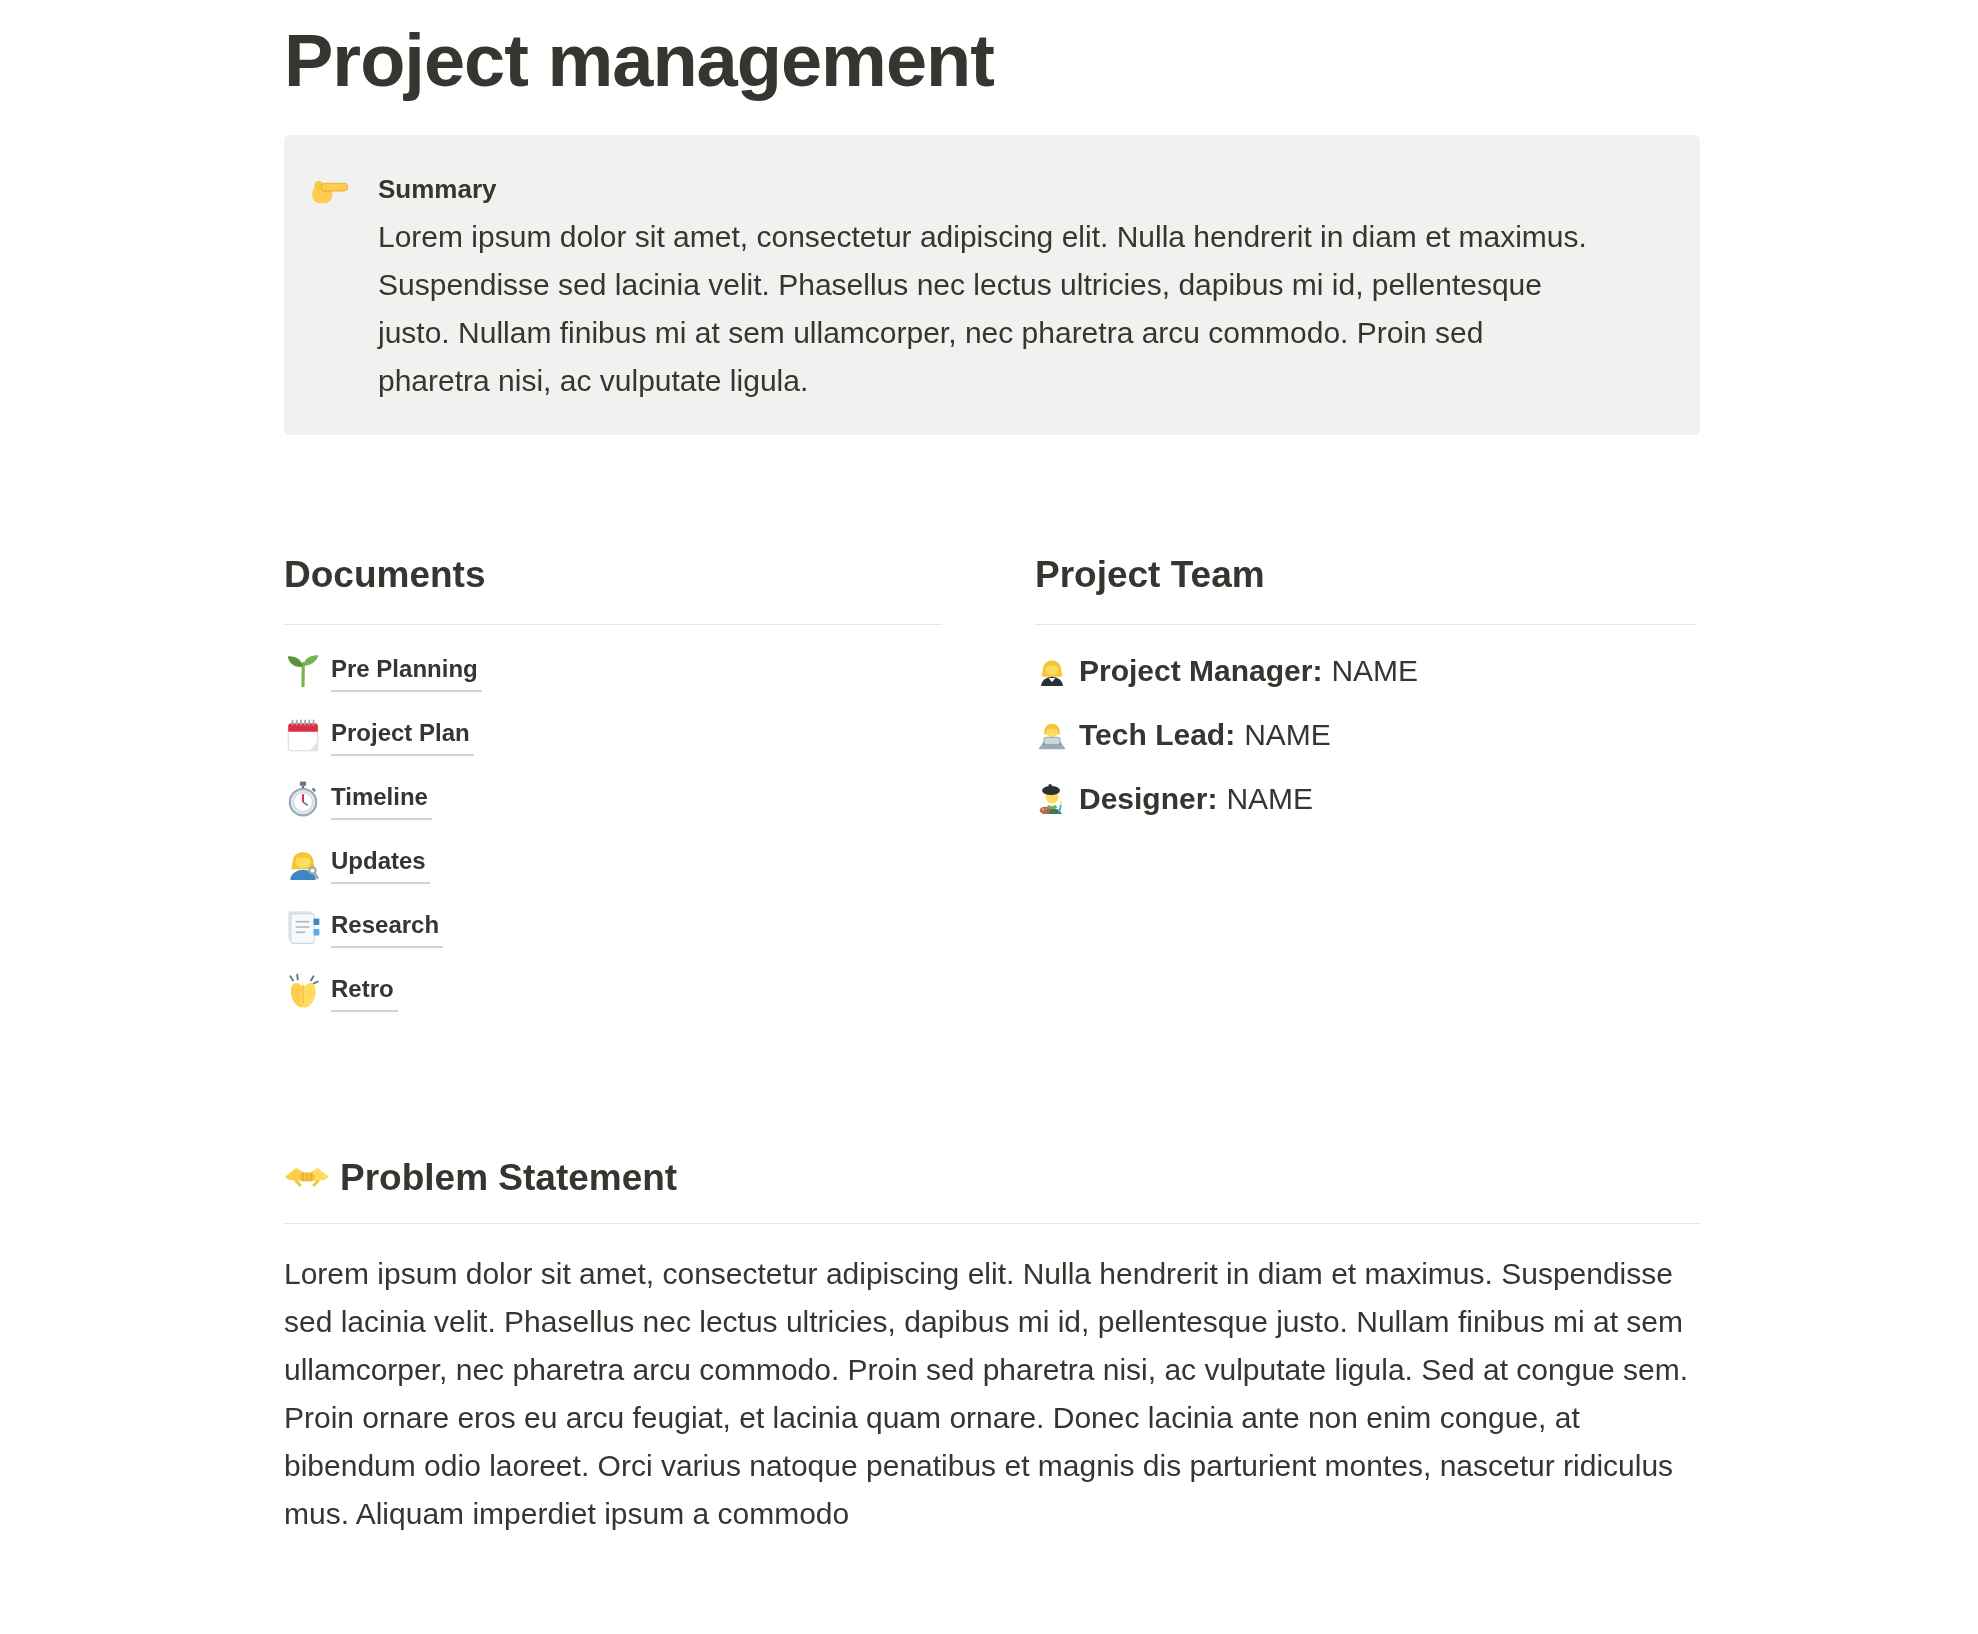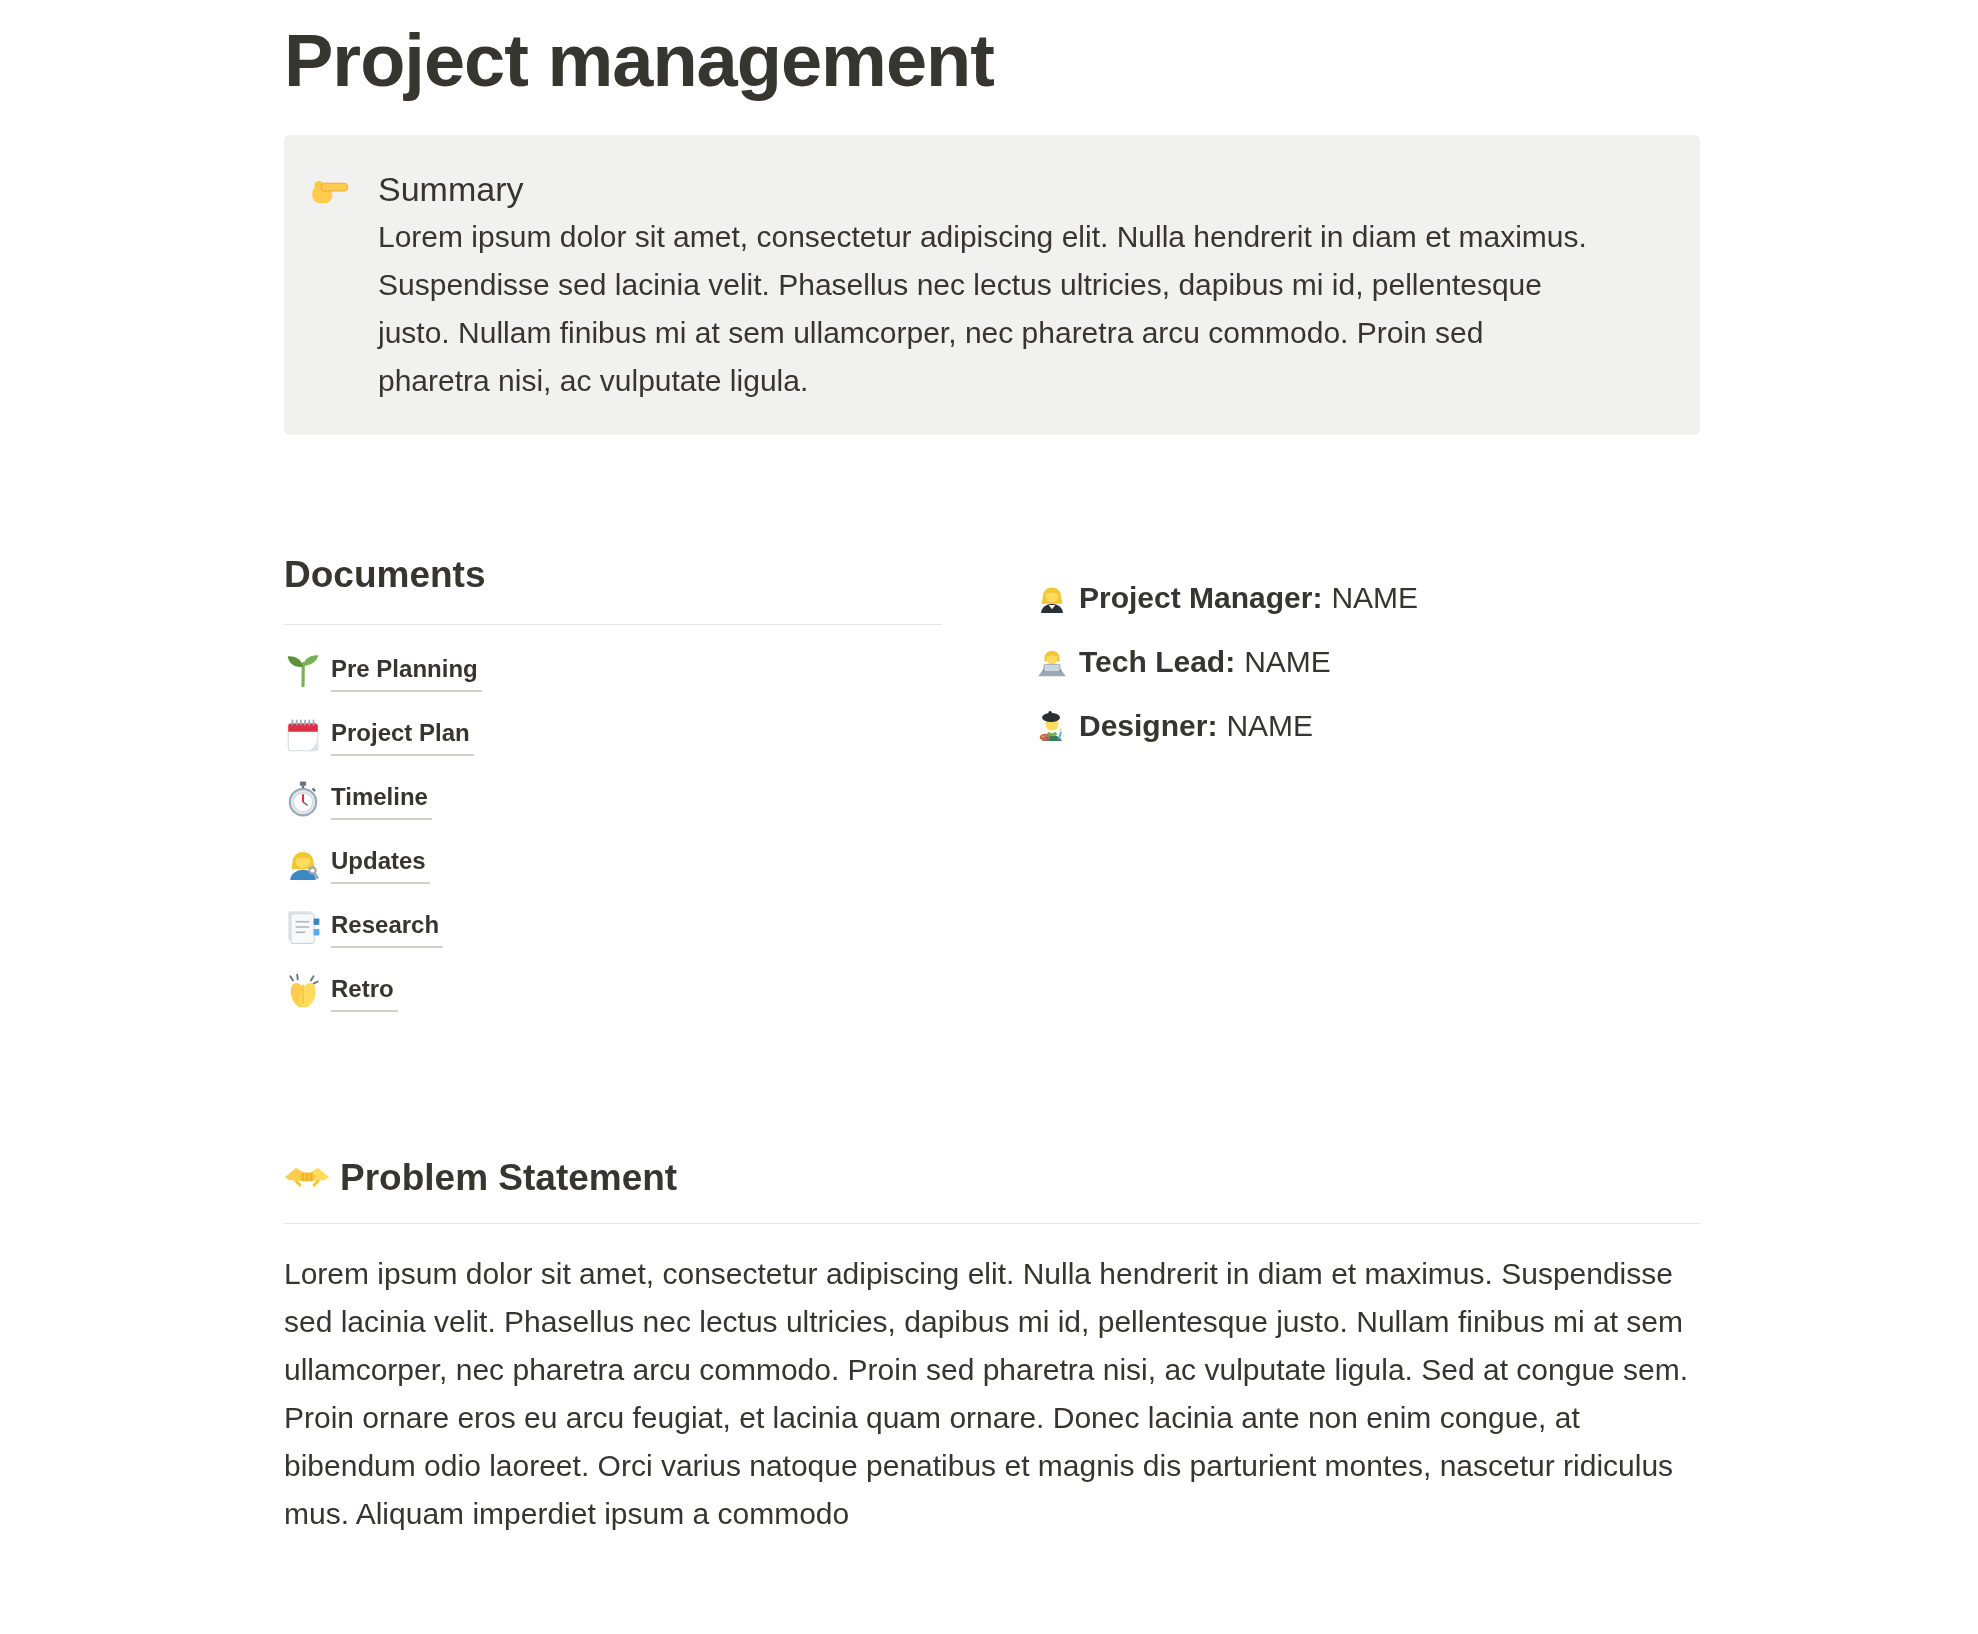--- a/index.html
+++ b/index.html
@@ -17,21 +17,21 @@
     color:#37352f;
   }
 
   
   .callout {
     margin-top:34px; background:#f1f1ef; border-radius:6px;
     display:flex; gap:24px; padding:30px 60px 30px 26px; width:1416px;
   }
   .callout-icon-col { width:44px; flex:0 0 44px; padding-top:6px; }
   .callout-body-col { flex:1; max-width:1220px; }
-  .callout-heading { font-size:34px; font-weight:400; line-height:48px; }
+  .callout-heading { font-size:26px; font-weight:700; line-height:48px; }
   .callout-text { font-size:30px; font-weight:400; line-height:48px; }
 
   
   .columns { display:flex; gap:93px; margin-top:117px; }
   .col-left  { width:658px; }
   .col-right { width:662px; }
   .section-head {
     font-size:37px; font-weight:700; line-height:46px;
     padding-bottom:26px; border-bottom:1px solid #e6e5e2;
   }
@@ -193,20 +193,21 @@
               <path d="M18 12 L18 30" stroke="#F4C534" stroke-width="1.5"></path>
             </svg>
           </span>
           <span class="doc-label">Retro</span>
         </div>
 
       </div>
     </div>
 
     <div class="col-right">
+      <h2 class="section-head">Project Team</h2>
       <div class="team-list">
 
         <div class="team-row">
           <span class="emj sz34">
             <svg class="sz34" viewBox="0 0 36 36">
               <path d="M8.5 16 a9.5 9 0 0 1 19 0 l1.5 8 h-22 Z" fill="#F4C534"></path>
               <circle cx="18" cy="15.5" r="6.8" fill="#FFDC5D"></circle>
               <path d="M11.5 12 a7 5.5 0 0 1 13 0 l-1.5 1.5 a11 11 0 0 0 -10 0 Z" fill="#F4C534"></path>
               <path d="M6.5 34 a11.5 10 0 0 1 23 0 Z" fill="#292F33"></path>
               <path d="M14.5 25.5 L18 30 L21.5 25.5 Z" fill="#F5F8FA"></path>

